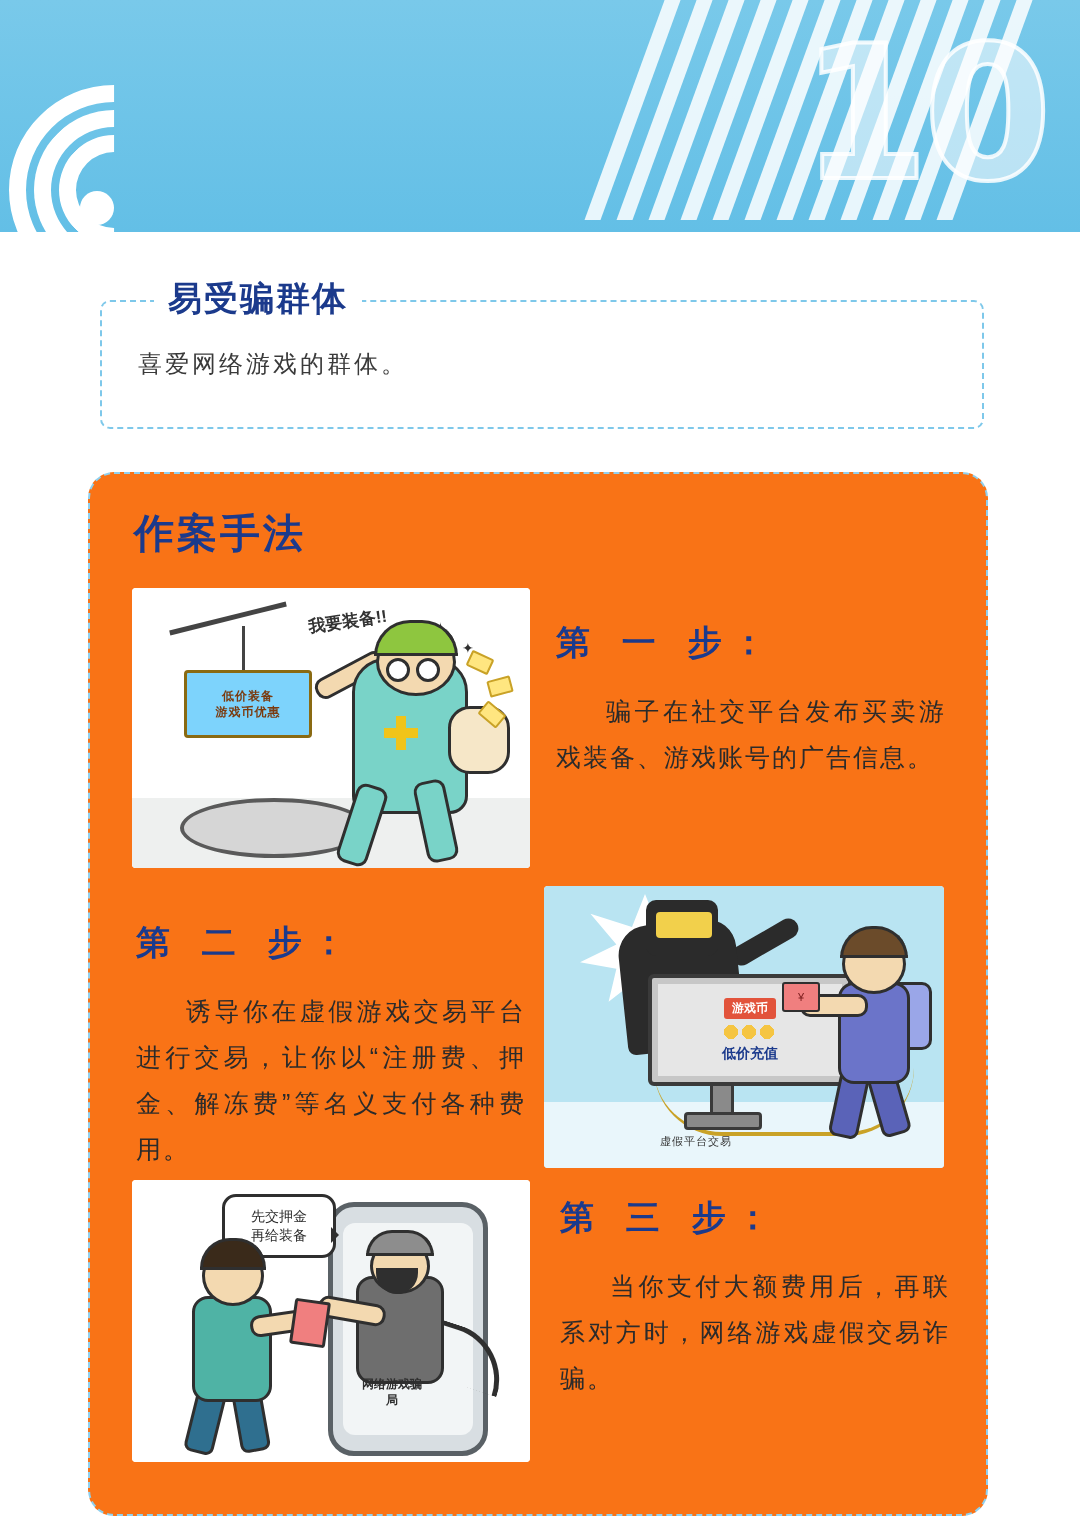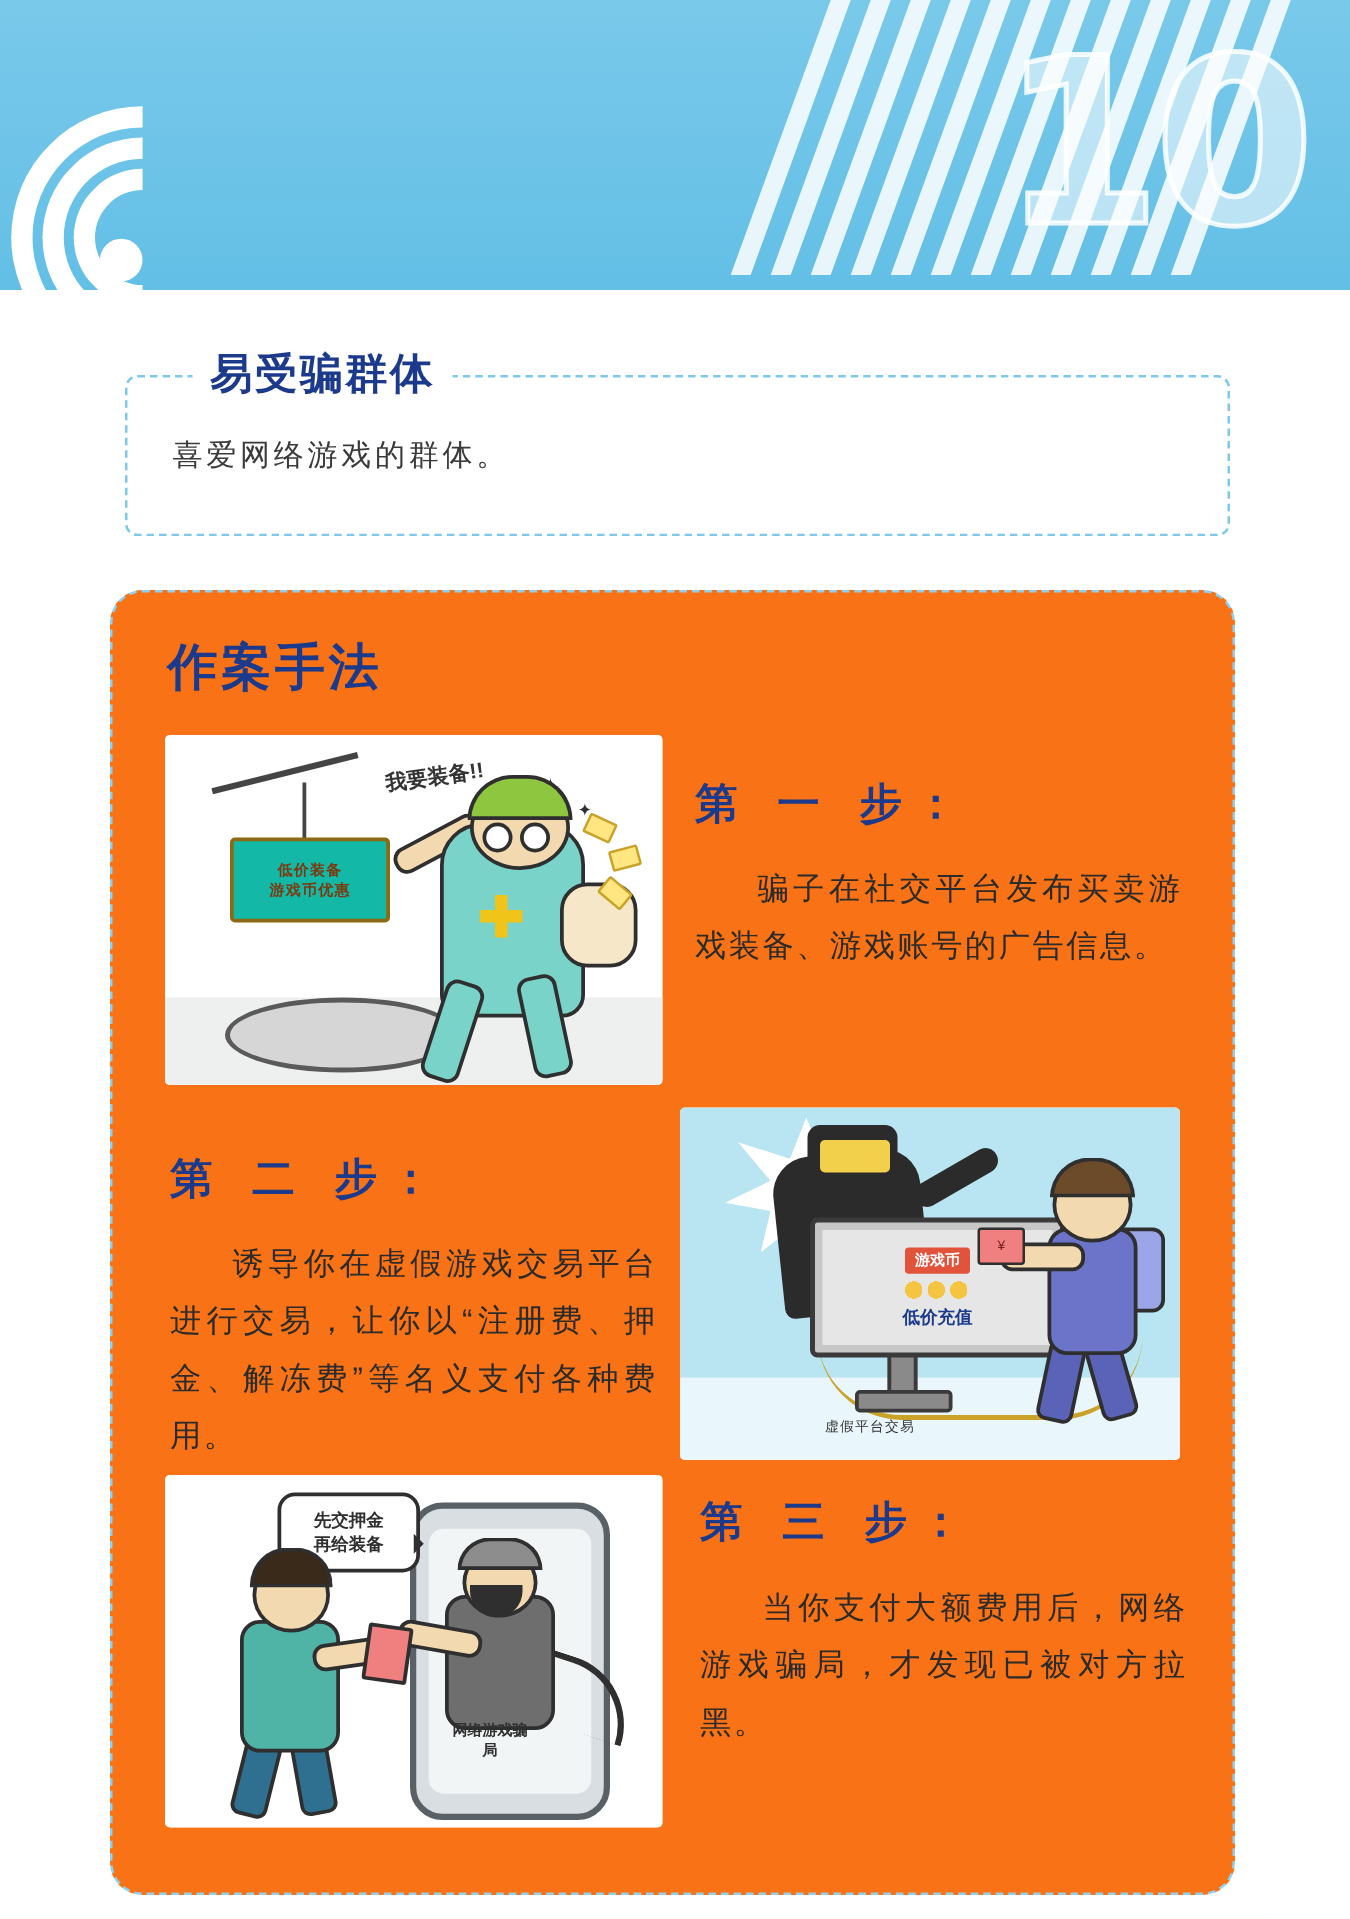--- a/index.html
+++ b/index.html
@@ -186,21 +186,21 @@
   .illus1 { left: 132px; top: 588px;  width: 398px; height: 280px; }
   .illus2 { left: 544px; top: 886px;  width: 400px; height: 282px; }
   .illus3 { left: 132px; top: 1180px; width: 398px; height: 282px; }
 
   
   .i1-bg { position:absolute; inset:0; background:#ffffff; }
   .i1-ground { position:absolute; left:0; bottom:0; width:100%; height:70px; background:#eef0ef; }
   .i1-hole { position:absolute; left:48px; bottom:10px; width:180px; height:52px; background:#d6d6d6; border:4px solid #5a5a5a; border-radius:50%; }
   .i1-pole { position:absolute; left:36px; top:28px; width:120px; height:5px; background:#444; transform: rotate(-14deg); }
   .i1-string { position:absolute; left:110px; top:38px; width:3px; height:46px; background:#444; }
-  .i1-sign { position:absolute; left:52px; top:82px; width:122px; height:62px; background:#14b8a6; border:3px solid #8a6a12; border-radius:4px; display:flex; flex-direction:column; align-items:center; justify-content:center; }
+  .i1-sign { position:absolute; left:52px; top:82px; width:122px; height:62px; background:#7dd3fc; border:3px solid #8a6a12; border-radius:4px; display:flex; flex-direction:column; align-items:center; justify-content:center; }
   .i1-sign span { font-size:12px; color:#7a3b10; font-weight:bold; line-height:16px; letter-spacing:1px;}
   .i1-bubble { position:absolute; left:176px; top:22px; font-size:17px; color:#333; transform: rotate(-8deg); font-weight:bold; }
   .i1-body { position:absolute; left:220px; top:70px; width:110px; height:150px; background:#79d3c8; border:3px solid #2f2f2f; border-radius:34px 34px 18px 18px; }
   .i1-head { position:absolute; left:244px; top:40px; width:74px; height:62px; background:#f3d9b0; border:3px solid #2f2f2f; border-radius:50%; }
   .i1-hair { position:absolute; left:242px; top:32px; width:78px; height:30px; background:#8ec63f; border:3px solid #2f2f2f; border-radius:40px 40px 0 0;}
   .i1-eye { position:absolute; top:70px; width:18px; height:18px; border:3px solid #2f2f2f; border-radius:50%; background:#fff;}
   .i1-eye.l { left:254px; } .i1-eye.r { left:284px; }
   .i1-arm { position:absolute; left:180px; top:76px; width:70px; height:16px; background:#f3d9b0; border:3px solid #2f2f2f; border-radius:10px; transform: rotate(-28deg); }
   .i1-leg { position:absolute; width:26px; height:76px; background:#79d3c8; border:3px solid #2f2f2f; border-radius:10px; }
   .i1-leg.l { left:214px; top:196px; transform: rotate(18deg); }
@@ -238,21 +238,21 @@
   .i2-card { position:absolute; left:238px; top:96px; width:34px; height:26px; background:#f07f7f; border:2px solid #2f2f2f; border-radius:3px; display:flex;align-items:center;justify-content:center;font-size:11px;color:#7a1d1d;}
   .i2-leg { position:absolute; width:24px; height:60px; background:#5a63b8; border:3px solid #2f2f2f; border-radius:8px;}
   .i2-leg.l { left:290px; top:186px; transform: rotate(12deg);} .i2-leg.r { left:330px; top:184px; transform: rotate(-16deg);}
   .i2-rope { position:absolute; left:110px; top:182px; width:260px; height:64px; border-bottom:4px solid #c9a227; border-radius:0 0 130px 130px; }
 
   
   .i3-bg { position:absolute; inset:0; background:#ffffff; }
   .i3-phone { position:absolute; left:196px; top:22px; width:150px; height:244px; background:#d8dee2; border:5px solid #5a6166; border-radius:26px; }
   .i3-screen { position:absolute; left:10px; top:16px; right:10px; bottom:16px; background:#f2f5f6; border-radius:12px; }
   .i3-bubble { position:absolute; left:90px; top:14px; width:108px; height:58px; background:#ffffff; border:3px solid #2f2f2f; border-radius:14px; display:flex; flex-direction:column; align-items:center; justify-content:center; }
-  .i3-bubble span { font-size:14px; font-weight:bold; color:#2f2f2f; line-height:19px; }
+  .i3-bubble span { font-size:14px; font-weight:normal; color:#2f2f2f; line-height:19px; }
   .i3-bubble:after { content:""; position:absolute; right:-14px; top:30px; border:8px solid transparent; border-left-color:#2f2f2f; }
   .i3-thief-body { position:absolute; left:224px; top:96px; width:82px; height:102px; background:#6e6e6e; border:3px solid #2f2f2f; border-radius:16px; }
   .i3-thief-head { position:absolute; left:238px; top:58px; width:54px; height:50px; background:#f3d9b0; border:3px solid #2f2f2f; border-radius:50%; }
   .i3-thief-hat { position:absolute; left:234px; top:50px; width:62px; height:20px; background:#8d8d8d; border:3px solid #2f2f2f; border-radius:30px 30px 0 0;}
   .i3-beard { position:absolute; left:244px; top:88px; width:42px; height:26px; background:#2f2f2f; border-radius:0 0 22px 22px;}
   .i3-arm { position:absolute; left:186px; top:120px; width:62px; height:16px; background:#f3d9b0; border:3px solid #2f2f2f; border-radius:10px; transform: rotate(10deg);}
   .i3-tail { position:absolute; left:300px; top:150px; width:70px; height:52px; border-top:5px solid #2f2f2f; border-right:5px solid #2f2f2f; border-radius:0 60px 0 0; transform: rotate(18deg);}
   .i3-label { position:absolute; left:228px; top:196px; font-size:12px; font-weight:bold; color:#2f2f2f; line-height:16px; text-align:center; width:64px;}
   .i3-man-body { position:absolute; left:60px; top:116px; width:74px; height:100px; background:#4fb3a5; border:3px solid #2f2f2f; border-radius:16px;}
   .i3-man-head { position:absolute; left:70px; top:66px; width:56px; height:54px; background:#f3d9b0; border:3px solid #2f2f2f; border-radius:50%;}
@@ -390,14 +390,14 @@
   <div class="i3-leg r"></div>
   <div class="i3-man-body"></div>
   <div class="i3-man-arm"></div>
   <div class="i3-card"></div>
   <div class="i3-man-head"></div>
   <div class="i3-man-hair"></div>
 </div>
 
 <div class="step step3">
   <div class="step-label">第 三 步：</div>
-  <div class="step-text">当你支付大额费用后，网络游戏骗局，才发现已被对方拉黑。</div>
+  <div class="step-text">当你支付大额费用后，再联系对方时，网络游戏虚假交易诈骗。</div>
 </div>
 
 </body></html>

